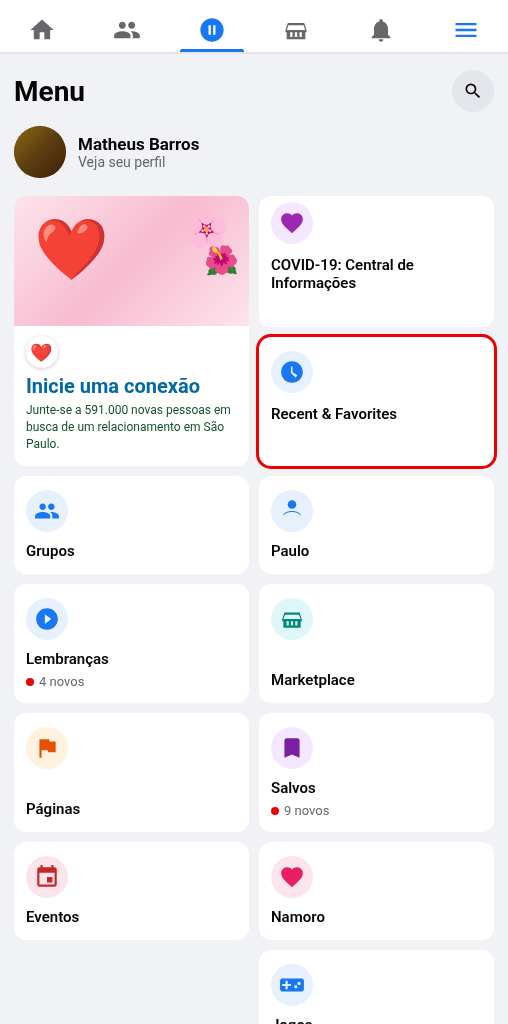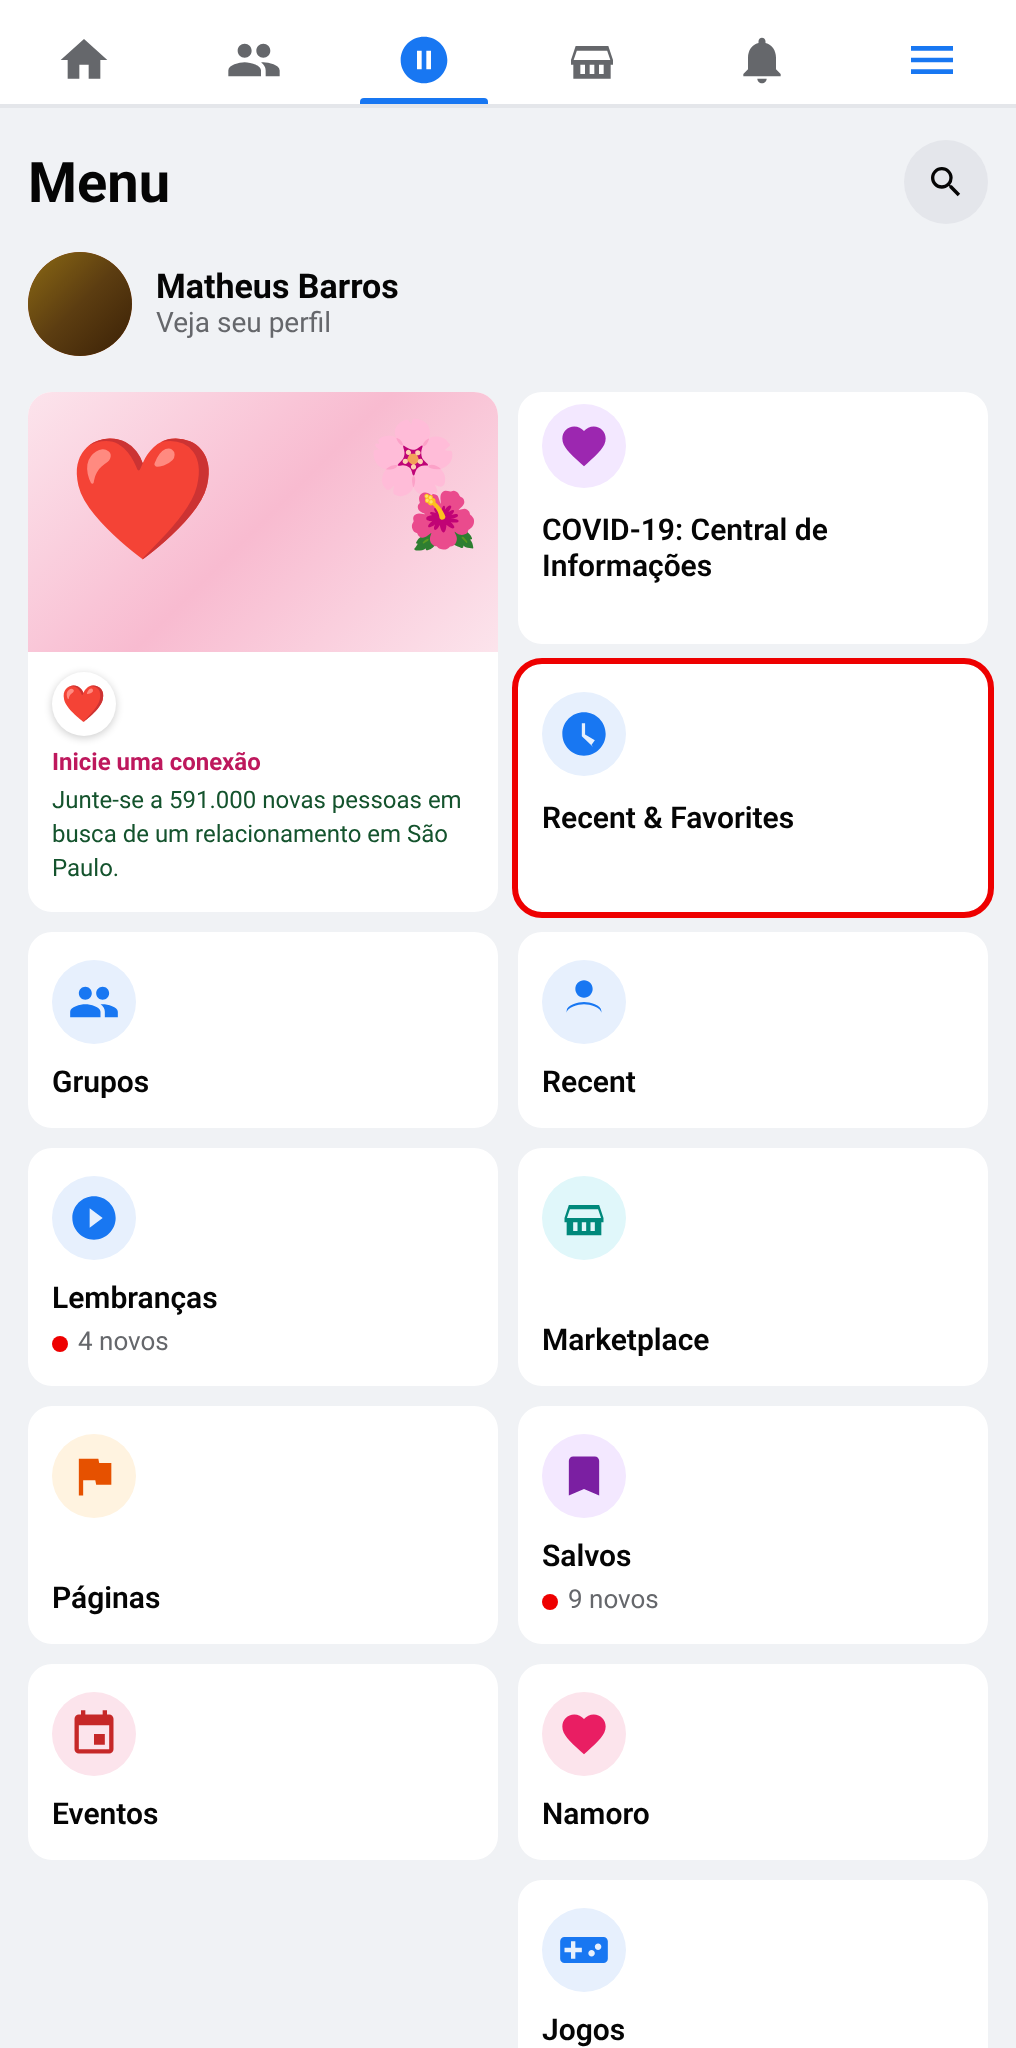--- a/index.html
+++ b/index.html
@@ -179,23 +179,23 @@
       height: 32px;
       border-radius: 50%;
       background: #fff;
       box-shadow: 0 1px 4px rgba(0,0,0,0.2);
       display: flex;
       align-items: center;
       justify-content: center;
       margin-bottom: 6px;
     }
     .card-title {
-      font-size: 12px;
+      font-size: 20px;
       font-weight: 700;
-      color: #be185d;
+      color: #0369a1;
       margin-bottom: 4px;
     }
     .card-desc {
       font-size: 12px;
       color: #14532d;
       line-height: 1.4;
     }
 
     
     .card-covid {
@@ -407,21 +407,21 @@
       </div>
       <div class="card-label">Grupos</div>
     </div>
 
     <div class="card card-regular card-amigos">
       <div class="card-icon icon-blue">
         <svg class="icon-svg" viewBox="0 0 24 24" style="fill:#1877f2">
           <path d="M12 12c2.7 0 8 1.34 8 4v2H4v-2c0-2.66 5.3-4 8-4zm0-2C9.79 10 8 8.21 8 6s1.79-4 4-4 4 1.79 4 4-1.79 4-4 4zm0 3c-2.67 0-8 1.34-8 4v1h16v-1c0-2.66-5.33-4-8-4z"></path>
         </svg>
       </div>
-      <div class="card-label">Recent</div>
+      <div class="card-label">Paulo</div>
     </div>
 
     <div class="card card-regular card-lembr">
       <div class="card-icon icon-blue">
         <svg class="icon-svg" viewBox="0 0 24 24" style="fill:#1877f2">
           <path d="M12 2C6.48 2 2 6.48 2 12s4.48 10 10 10 10-4.48 10-10S17.52 2 12 2zm-2 14.5v-9l6 4.5-6 4.5z"></path>
         </svg>
       </div>
       <div class="card-label">Lembranças</div>
       <div class="badge-row">

